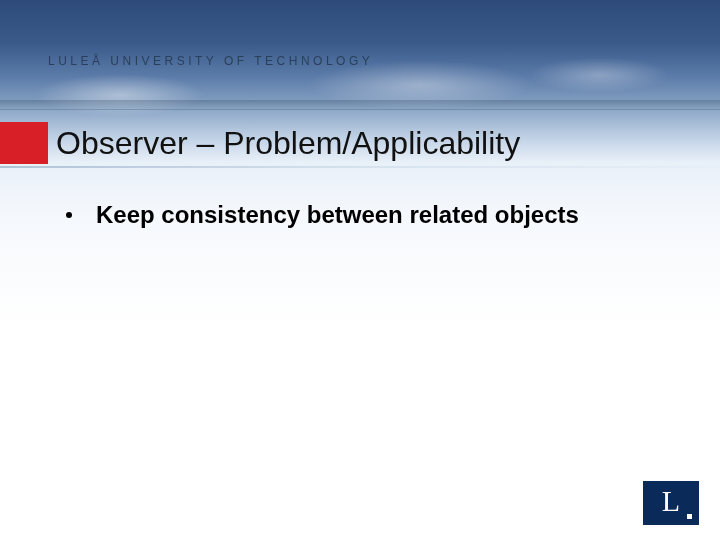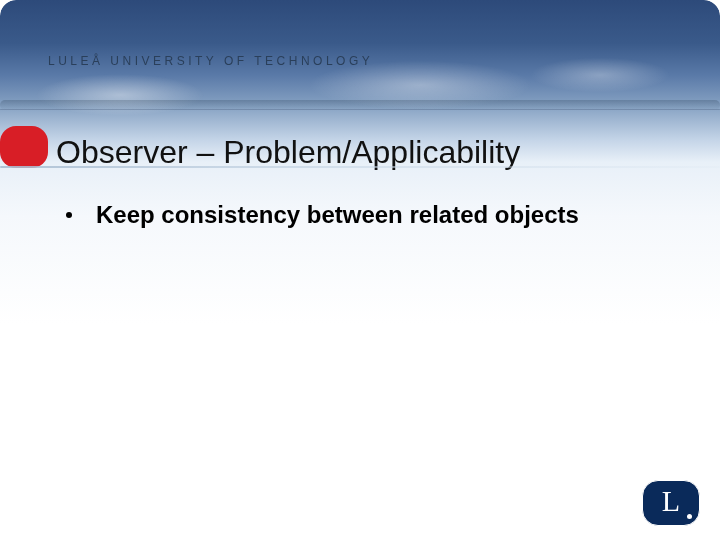--- a/index.html
+++ b/index.html
@@ -1,15 +1,15 @@
 <!DOCTYPE html>
 <html><head>
 <meta charset="utf-8">
 <style>
-  * { margin: 0; padding: 0; box-sizing: border-box; border-radius: 16px; }
+  * { margin: 0; padding: 0; box-sizing: border-box; }
   html, body { width: 720px; height: 540px; overflow: hidden; font-family: Arial, Helvetica, sans-serif; }
   .slide {
     position: relative;
     width: 720px;
     height: 540px;
     background: linear-gradient(to bottom,
       #2d4a7a 0%,
       #3a5a8a 8%,
       #5a7aa8 14%,
       #8aa5c5 20%,
@@ -55,21 +55,21 @@
     color: #2a3f5a;
     font-weight: 400;
   }
   .title-row {
     position: absolute;
     top: 118px;
     left: 0;
     width: 100%;
     height: 50px;
     display: flex;
-    align-items: flex-end;
+    align-items: center;
   }
   .red-square {
     width: 48px;
     height: 42px;
     background: #d81e26;
     margin-right: 8px;
     flex: 0 0 auto;
   }
   .title-text {
     font-size: 32px;

